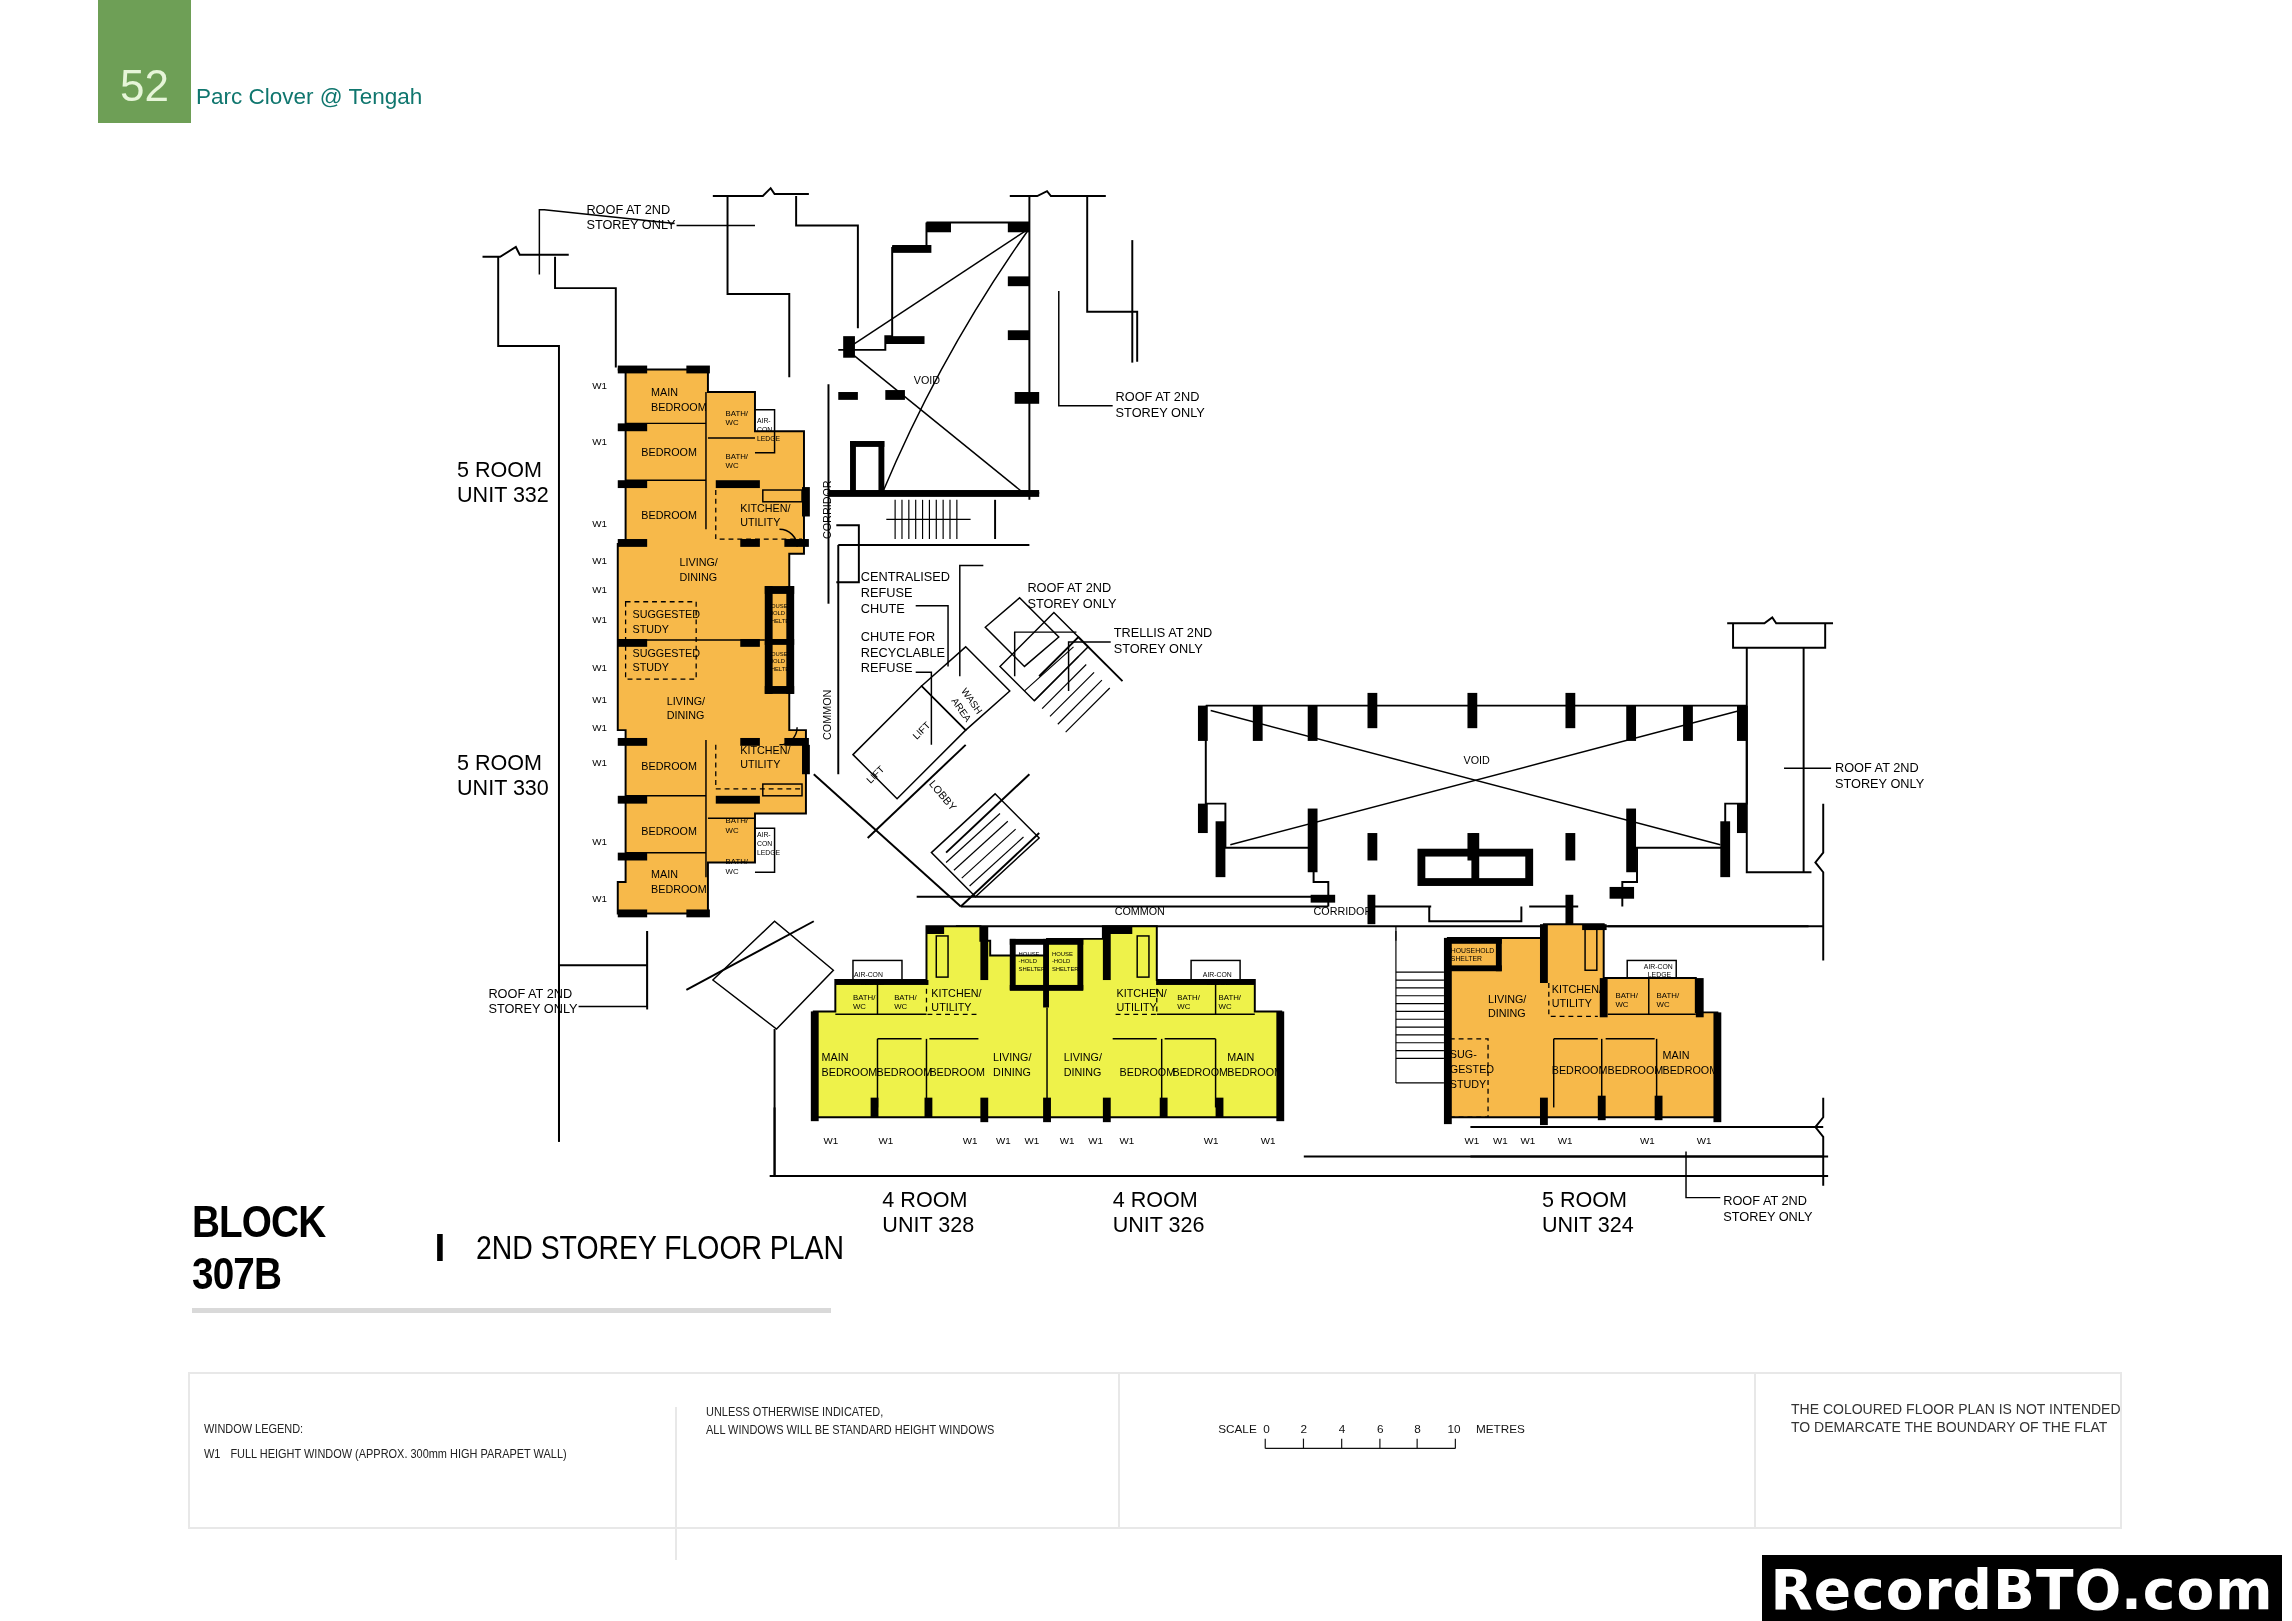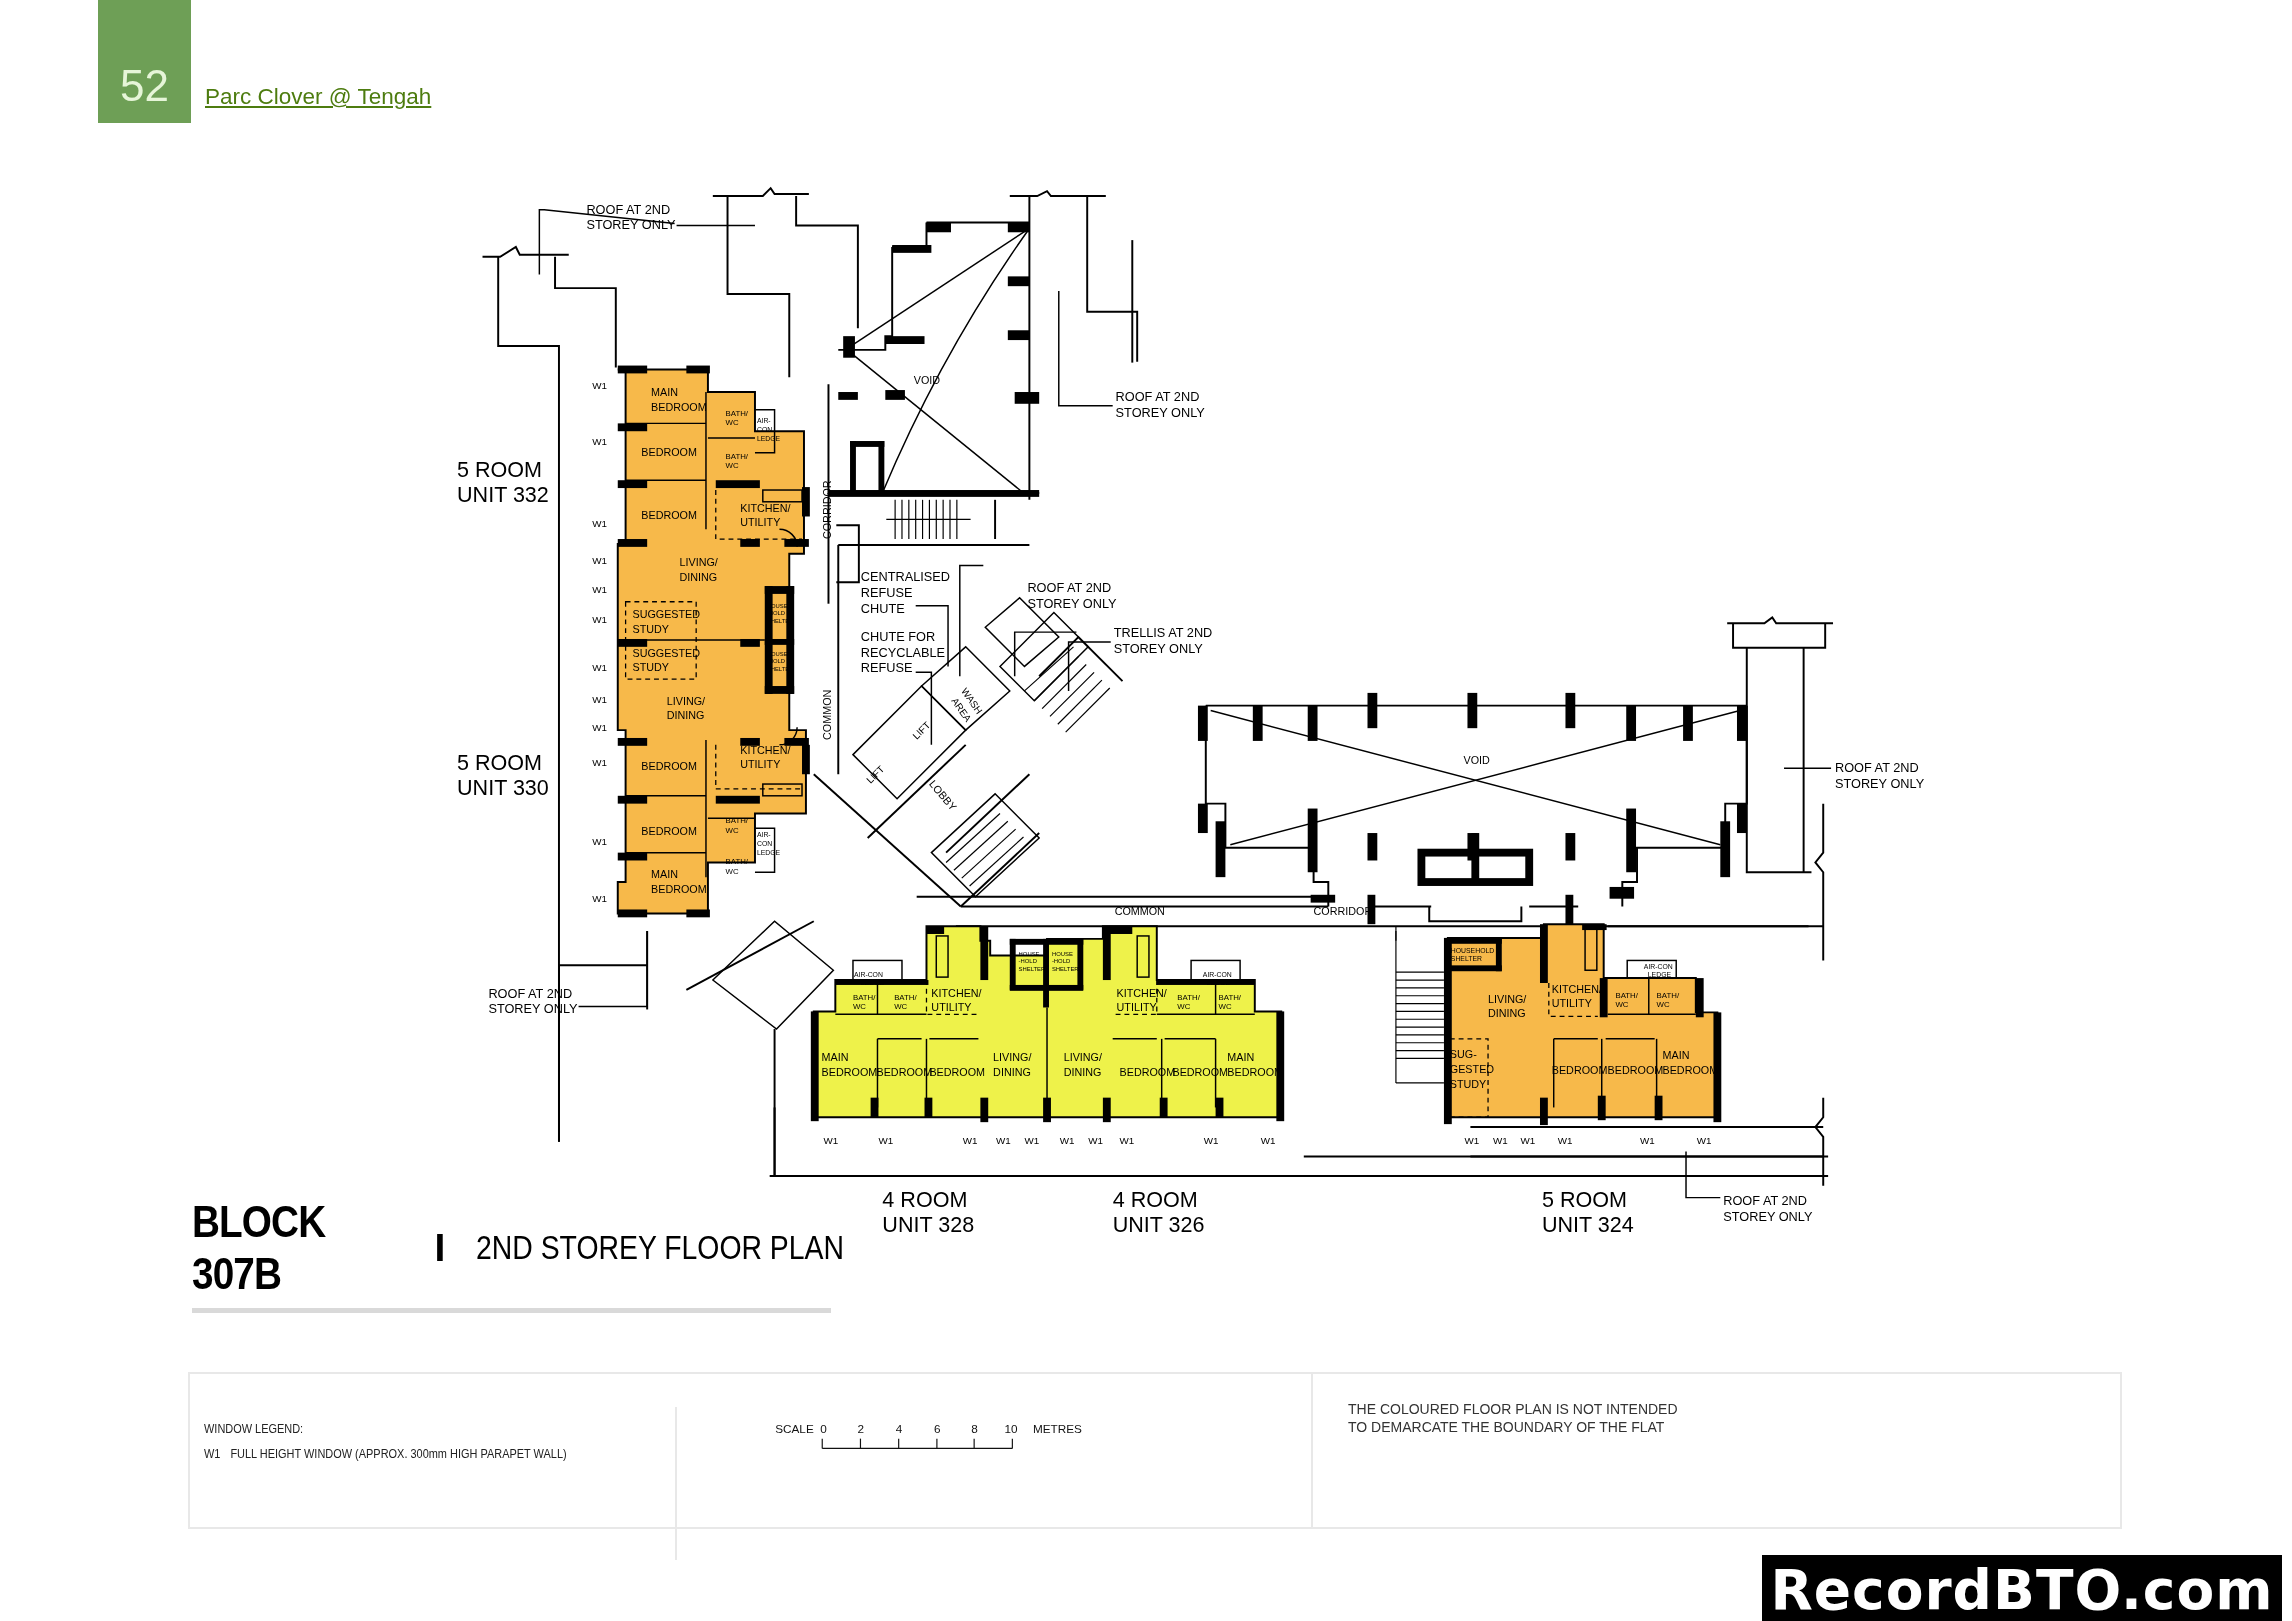--- a/index.html
+++ b/index.html
@@ -1,19 +1,19 @@
 <!DOCTYPE html>
 <html><head>
 <meta charset="utf-8">
 <style>
   html, body { margin:0; padding:0; background:#ffffff; }
   body { width:2293px; height:1621px; position:relative; overflow:hidden; font-family:"Liberation Sans", sans-serif; }
   .page-tab { position:absolute; left:98px; top:0; width:93px; height:123px; background:#6e9f56; }
   .page-num { position:absolute; left:0; right:0; bottom:11.8px; text-align:center; color:#e6f5d8; font-size:44px; font-family:"Liberation Sans", sans-serif; }
-  .doc-title { position:absolute; left:205px; top:84px; font-size:22.5px; color:#4d7c0f; font-family:"Liberation Sans", sans-serif;text-decoration:underline; }
+  .doc-title { position:absolute; left:196px; top:84px; font-size:22.5px; color:#0f766e; font-family:"Liberation Sans", sans-serif; }
   svg.plan { position:absolute; left:0; top:0; width:2293px; height:1621px; }
   .cad { font-family:"Liberation Sans Narrow","Liberation Sans", sans-serif; }
   .heading { position:absolute; left:192px; top:1196px; display:flex; align-items:center; }
   .heading-block { font-size:45px; font-weight:bold; color:#000; font-family:"Liberation Sans", sans-serif; letter-spacing:-1px; transform:scaleX(0.86); transform-origin:left; display:inline-block; width:225px; }
   .heading-sep { font-size:39px; font-weight:bold; margin-left:17.6px; color:#000; }
   .heading-sub { font-size:33px; color:#000; margin-left:31px; transform:scaleX(0.86); transform-origin:left; display:inline-block; }
   .heading-rule { position:absolute; left:192px; top:1308px; width:639px; height:4.9px; background:#d9d9d9; }
   .notes { position:absolute; left:188px; top:1372px; width:1930px; height:153px; border:2px solid #e8e8e8; display:flex; }
   .note-cell { border-right:2px solid #e8e8e8; position:relative; height:100%; }
   .note-cell:last-child { border-right:none; }
@@ -535,20 +535,26 @@
   <span class="heading-sep">I</span>
   <span class="heading-sub">2ND STOREY FLOOR PLAN</span>
 </div>
 <div class="heading-rule"></div>
 
 <div class="notes">
   <div class="note-cell c1">
     <div class="legend-title">WINDOW LEGEND:</div>
     <div class="legend-row">
       <span class="legend-code">W1</span><span>FULL HEIGHT WINDOW (APPROX. 300mm HIGH PARAPET WALL)</span>
+    </div>
+  </div>
+  <div class="note-cell c2">
+    <div class="note-text">
+      <div>UNLESS OTHERWISE INDICATED,</div>
+      <div>ALL WINDOWS WILL BE STANDARD HEIGHT WINDOWS</div>
     </div>
   </div>
   <div class="note-cell c3">
     <svg class="scale-wrap" width="314" height="49" viewBox="0 0 320 50">
       <g class="cad" fill="#111" font-size="12">
         <text x="0" y="12">SCALE</text>
         <text x="46" y="12">0</text>
         <text x="84" y="12">2</text>
         <text x="123" y="12">4</text>
         <text x="162" y="12">6</text>

